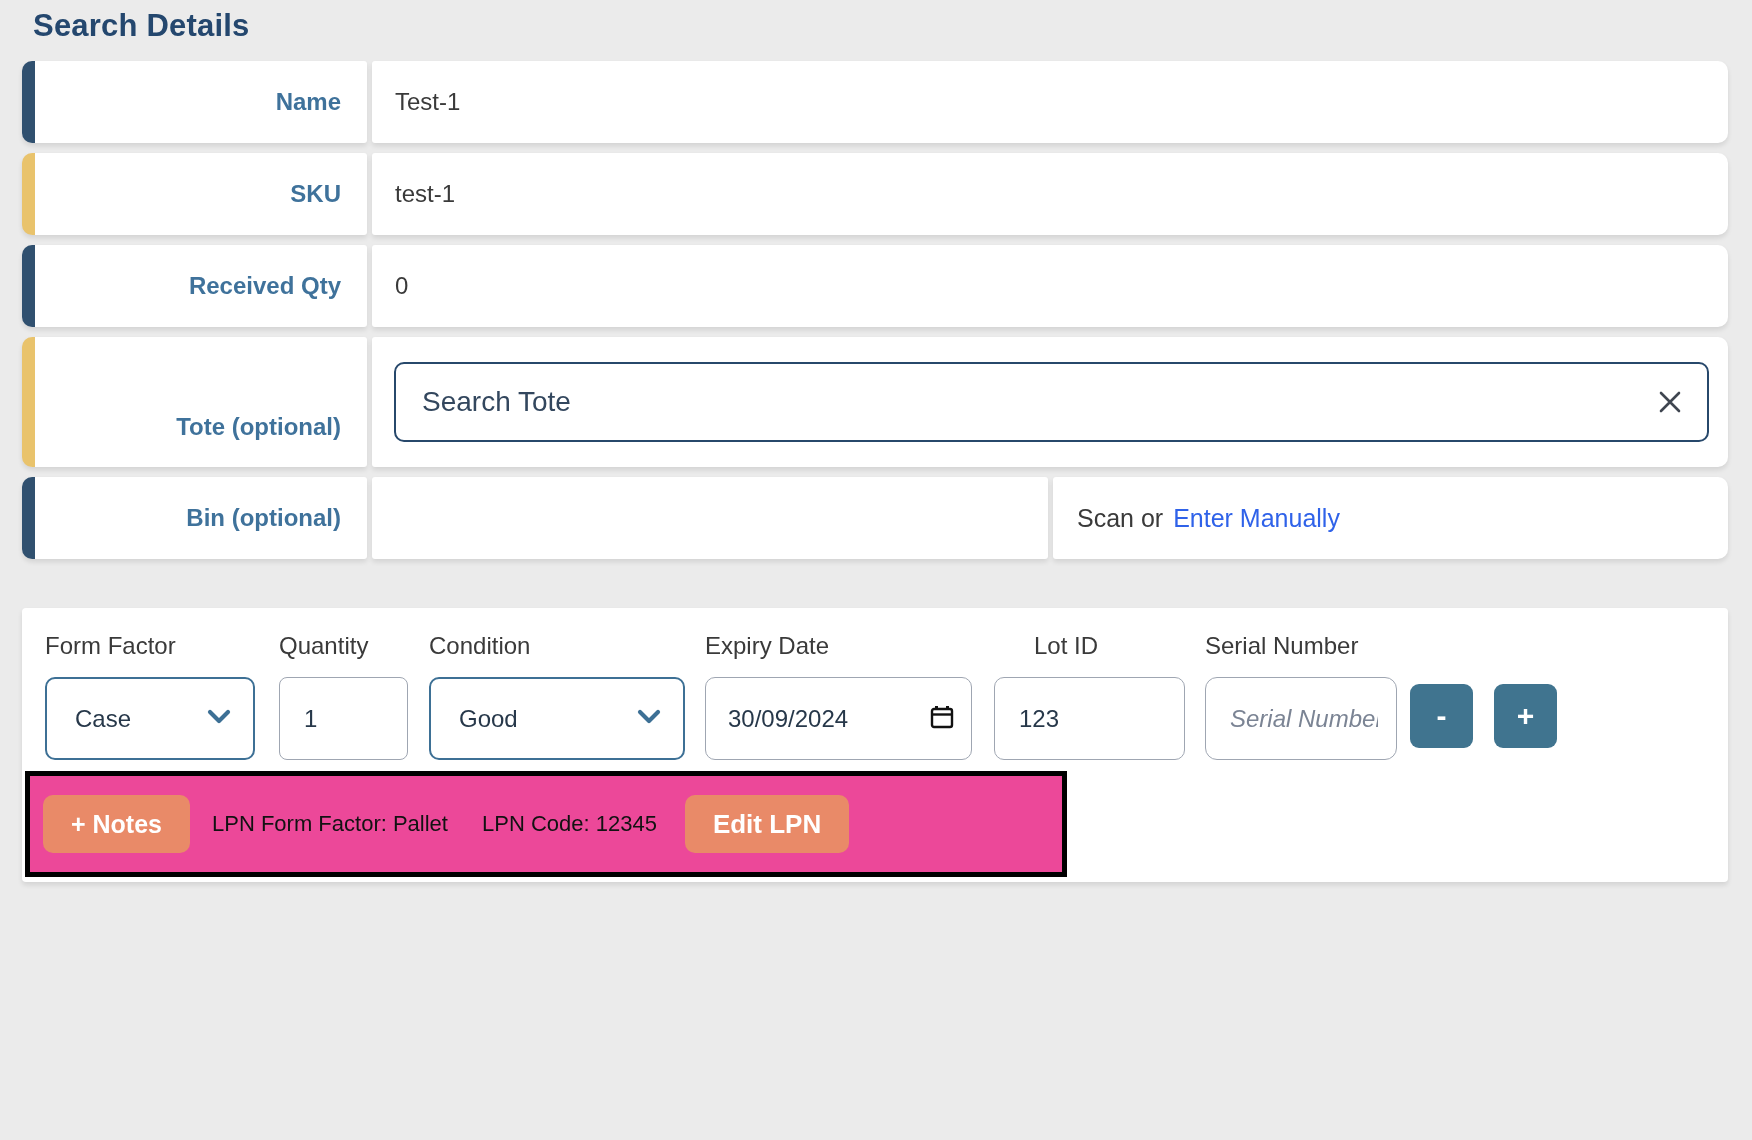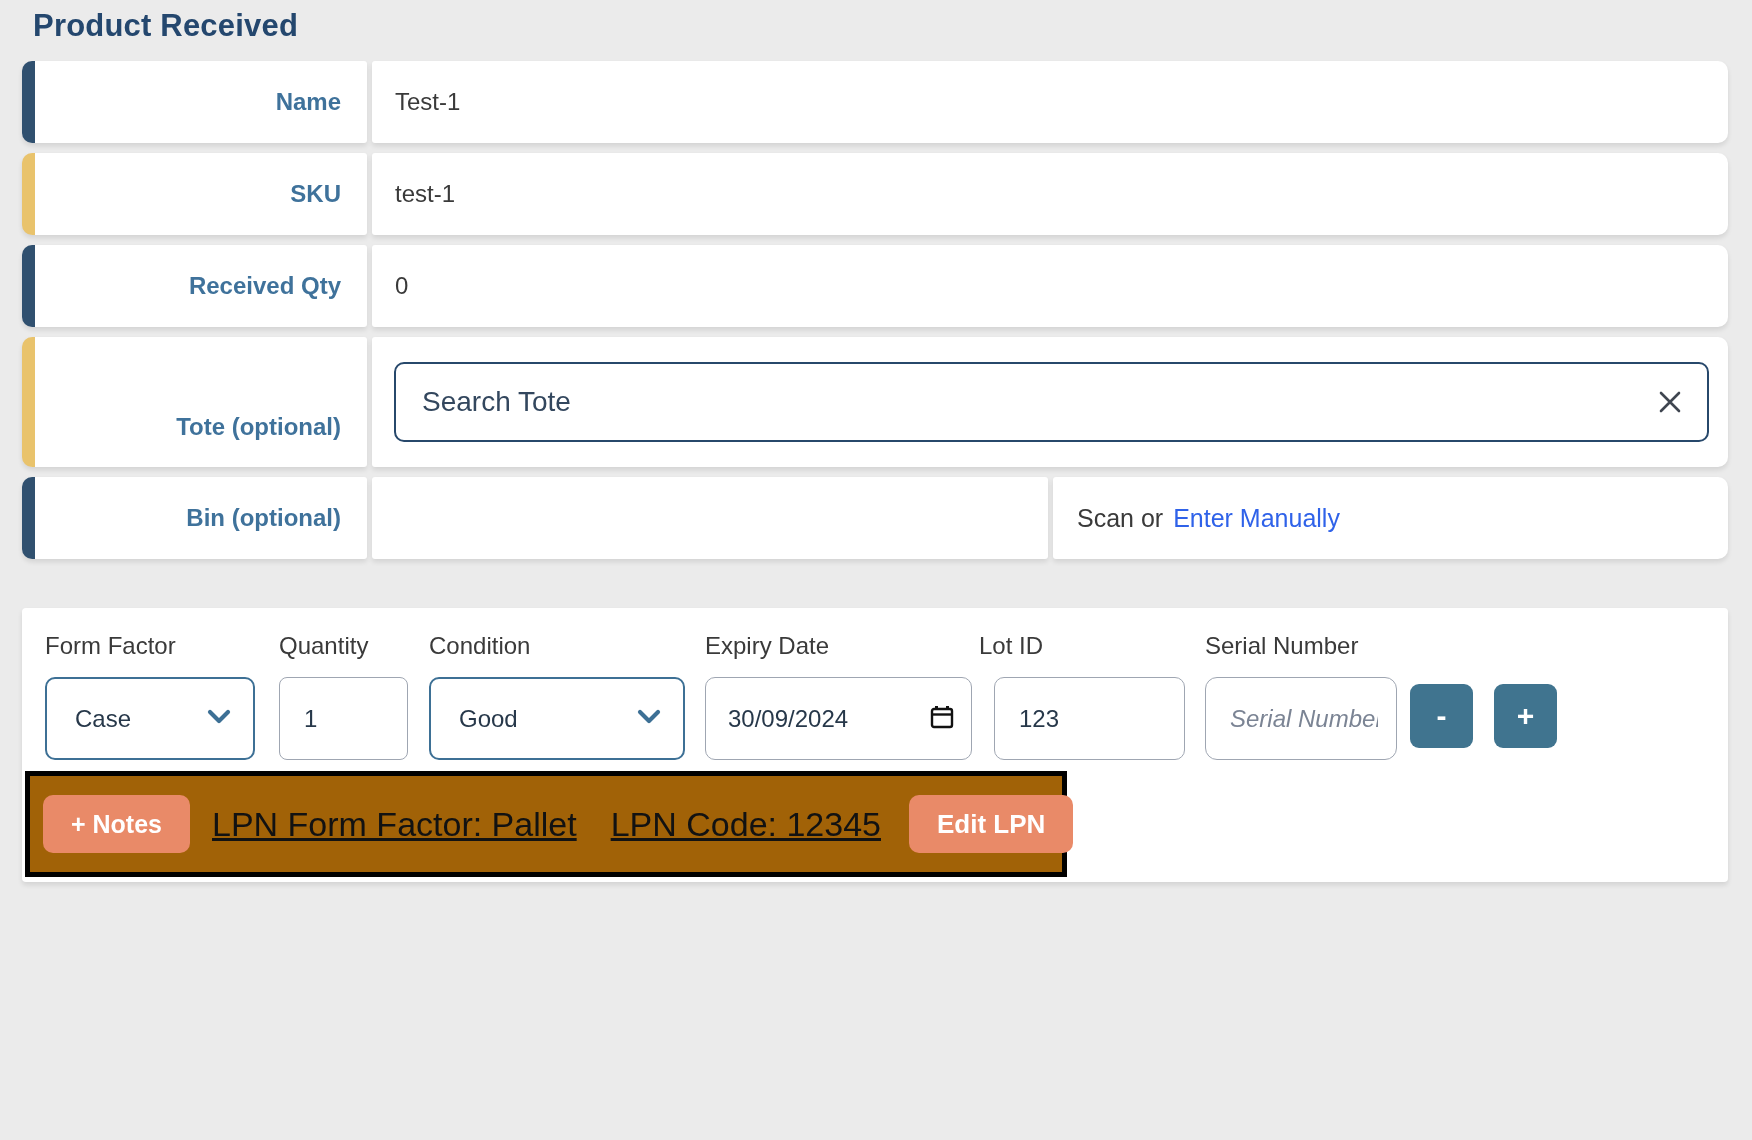--- a/index.html
+++ b/index.html
@@ -89,39 +89,39 @@
   .date-field{justify-content:space-between;}
   .step-btn{
     position:absolute;top:76px;height:64px;border:none;border-radius:9px;
     background:#40748f;color:#fff;font-size:30px;font-weight:700;cursor:pointer;
     display:flex;align-items:center;justify-content:center;
     font-family:"Liberation Sans","DejaVu Sans",sans-serif;
   }
   
   .lpn-box{
     position:absolute;left:3px;top:163px;width:1019px;height:96px;
-    border:5px solid #000;background:#a16207;
+    border:5px solid #000;background:#ec4899;
     display:flex;align-items:center;padding-left:13px;box-sizing:content-box;
   }
   .pill-btn{
     height:58px;border:none;border-radius:10px;background:#e98a68;color:#fff;
     font-size:25px;font-weight:600;cursor:pointer;padding:0 28px;
     display:flex;align-items:center;justify-content:center;
     font-family:"Liberation Sans","DejaVu Sans",sans-serif;white-space:nowrap;
   }
-  .lpn-text{font-size:34px;font-weight:500;color:#121212;white-space:nowrap;text-decoration:underline;}
+  .lpn-text{font-size:22px;font-weight:500;color:#121212;white-space:nowrap;}
   .lpn-ff{margin-left:22px;}
   .lpn-code{margin-left:34px;}
   .edit-lpn{margin-left:28px;font-size:26px;}
 </style>
 </head>
 <body>
 
 <div class="stage">
-  <h1 class="page-title">Product Received</h1>
+  <h1 class="page-title">Search Details</h1>
 
   <div class="content">
 
     <div id="detail-rows" style="display:flex;flex-direction:column;gap:10px;">
         <div class="row">
           <div class="cell label-cell navy">
             <span class="row-label">Name</span>
           </div>
           <div class="cell value-cell">
             <span class="row-value">Test-1</span>
@@ -174,21 +174,21 @@
 
 
     <div class="spacer"></div>
 
     <div class="bottom-card">
 
       <span class="f-label" style="left:23px;">Form Factor</span>
       <span class="f-label" style="left:257px;">Quantity</span>
       <span class="f-label" style="left:407px;">Condition</span>
       <span class="f-label" style="left:683px;">Expiry Date</span>
-      <span class="f-label" style="left:957px;">Lot ID</span>
+      <span class="f-label" style="left:1012px;">Lot ID</span>
       <span class="f-label" style="left:1183px;">Serial Number</span>
 
       <div class="f-field select-field" style="left:23px;width:210px;">
         <span class="f-text">Case</span>
         <span>
           <svg width="24" height="15" viewBox="0 0 24 15">
               <path d="M3 3 L12 12 L21 3" stroke="#3d7095" stroke-width="4.2" fill="none" stroke-linecap="round" stroke-linejoin="round"></path>
             </svg>
         </span>
       </div>

